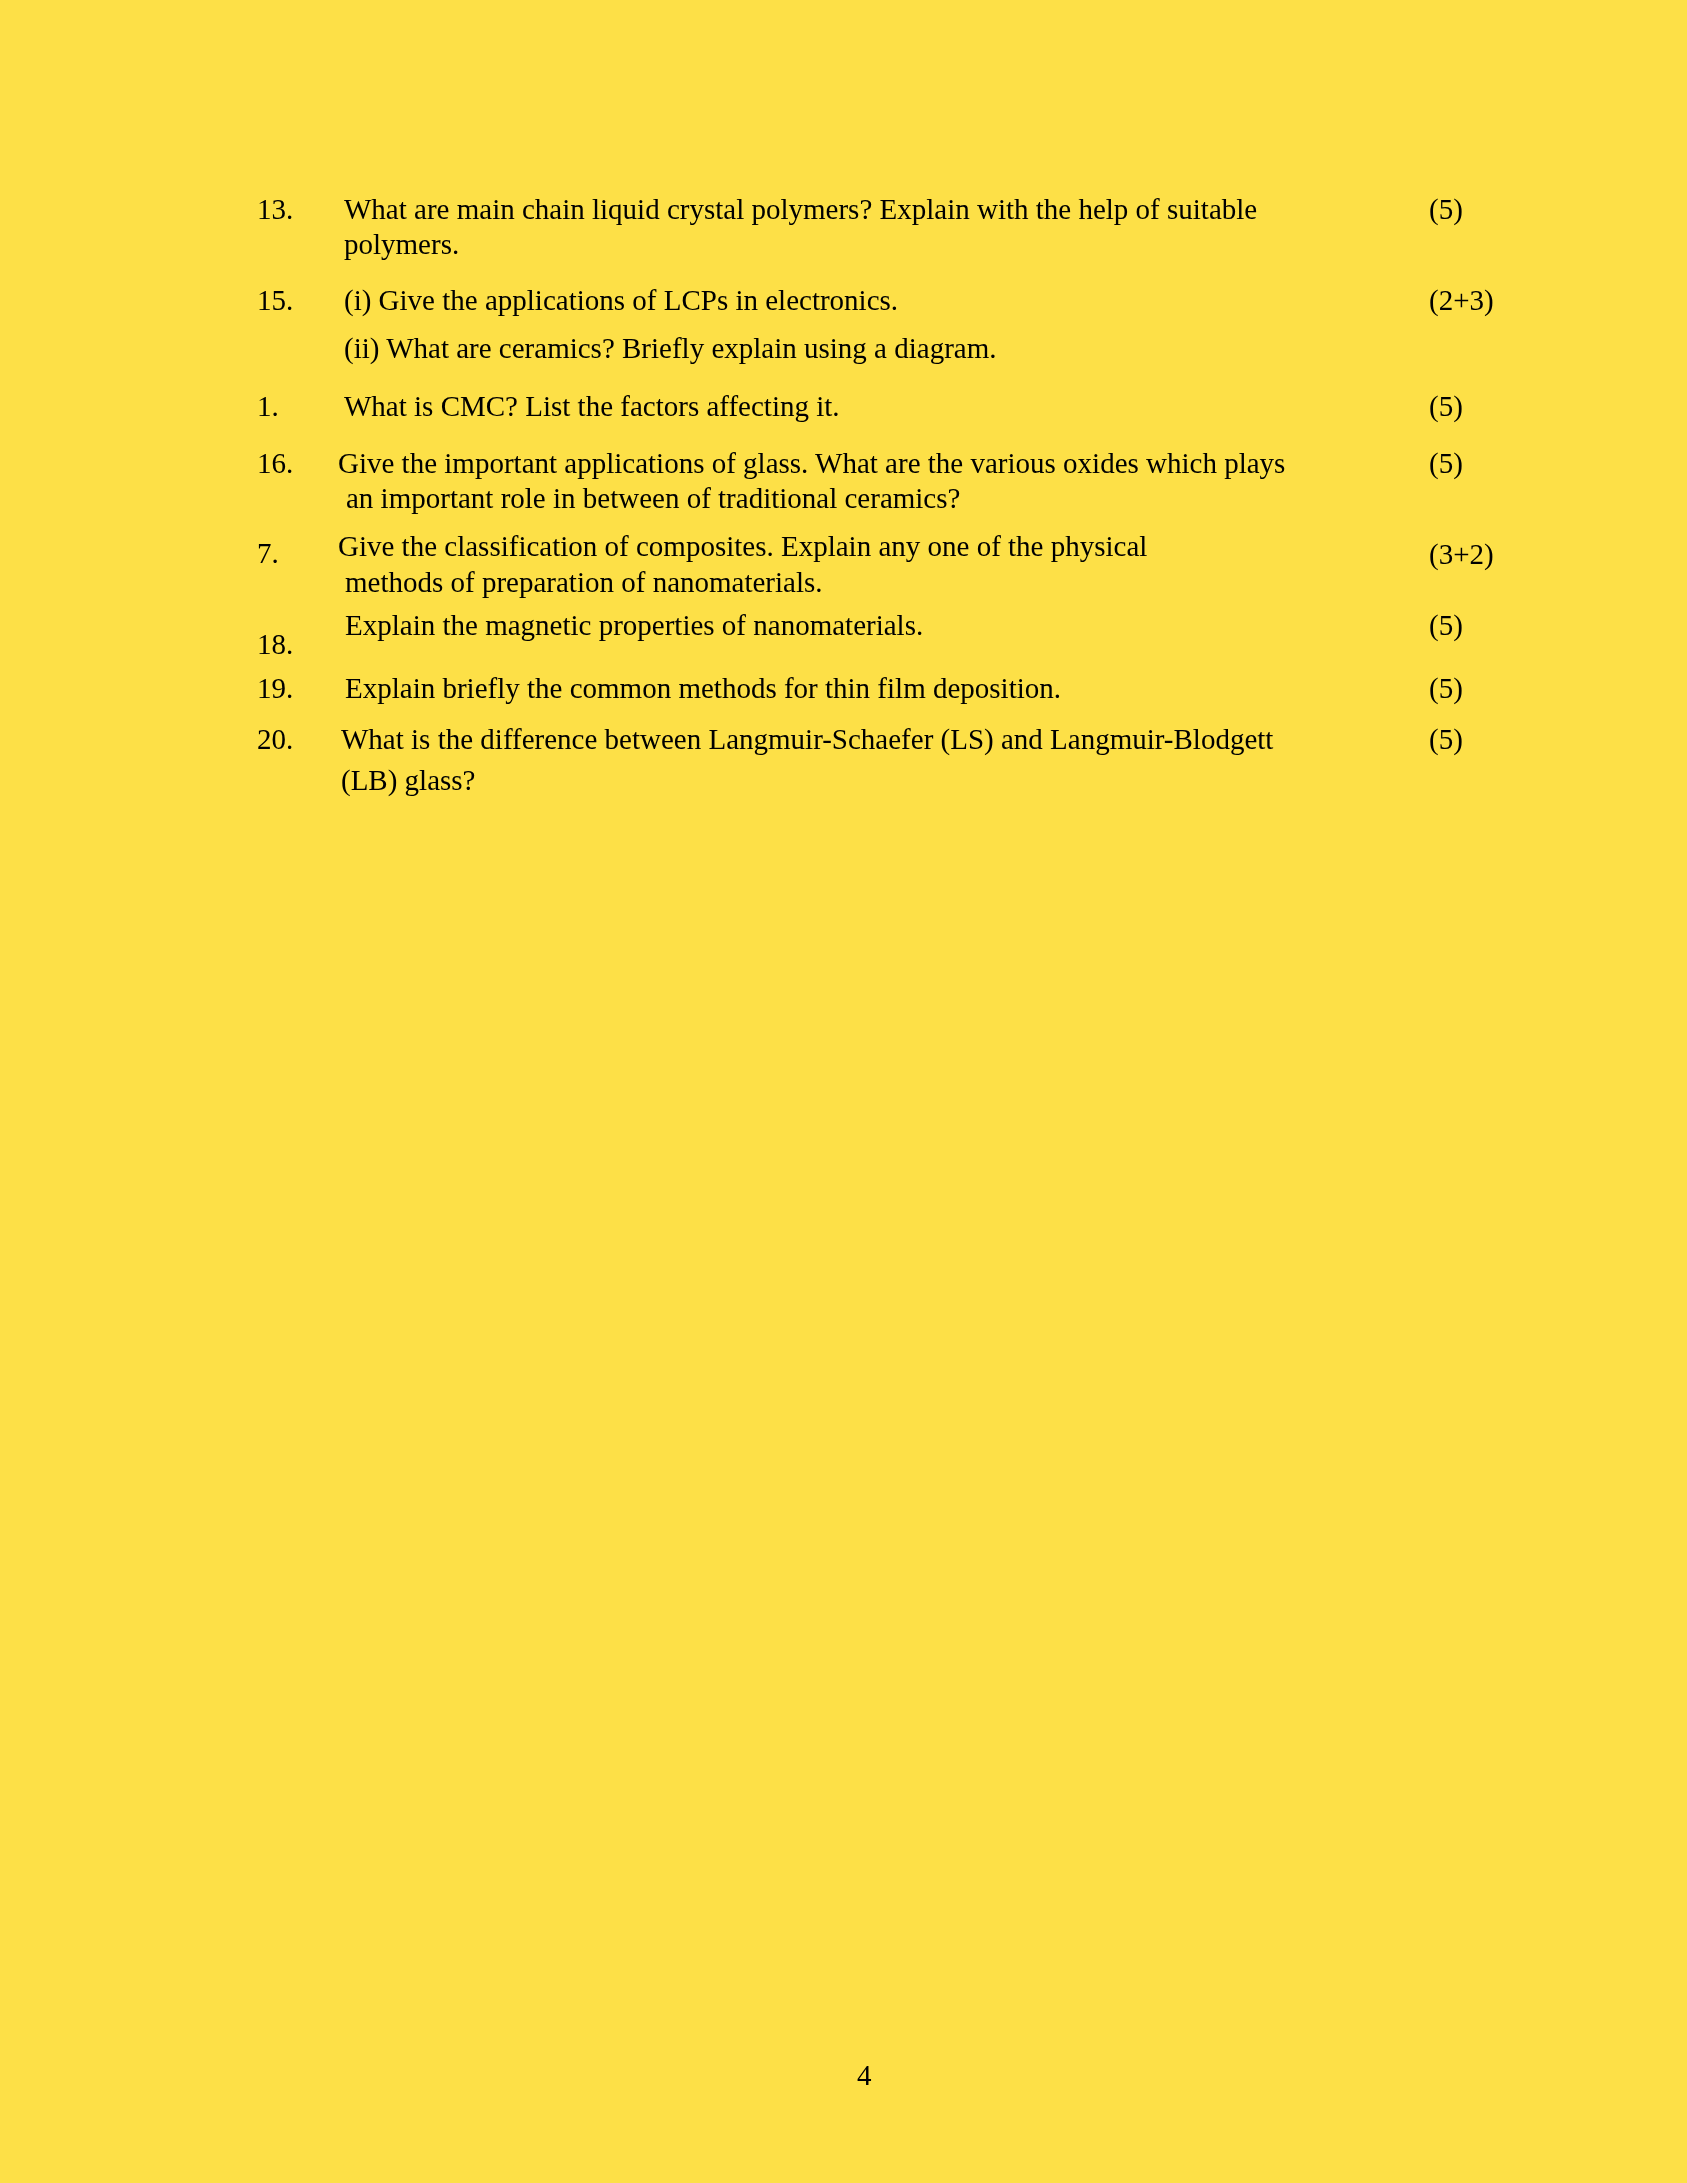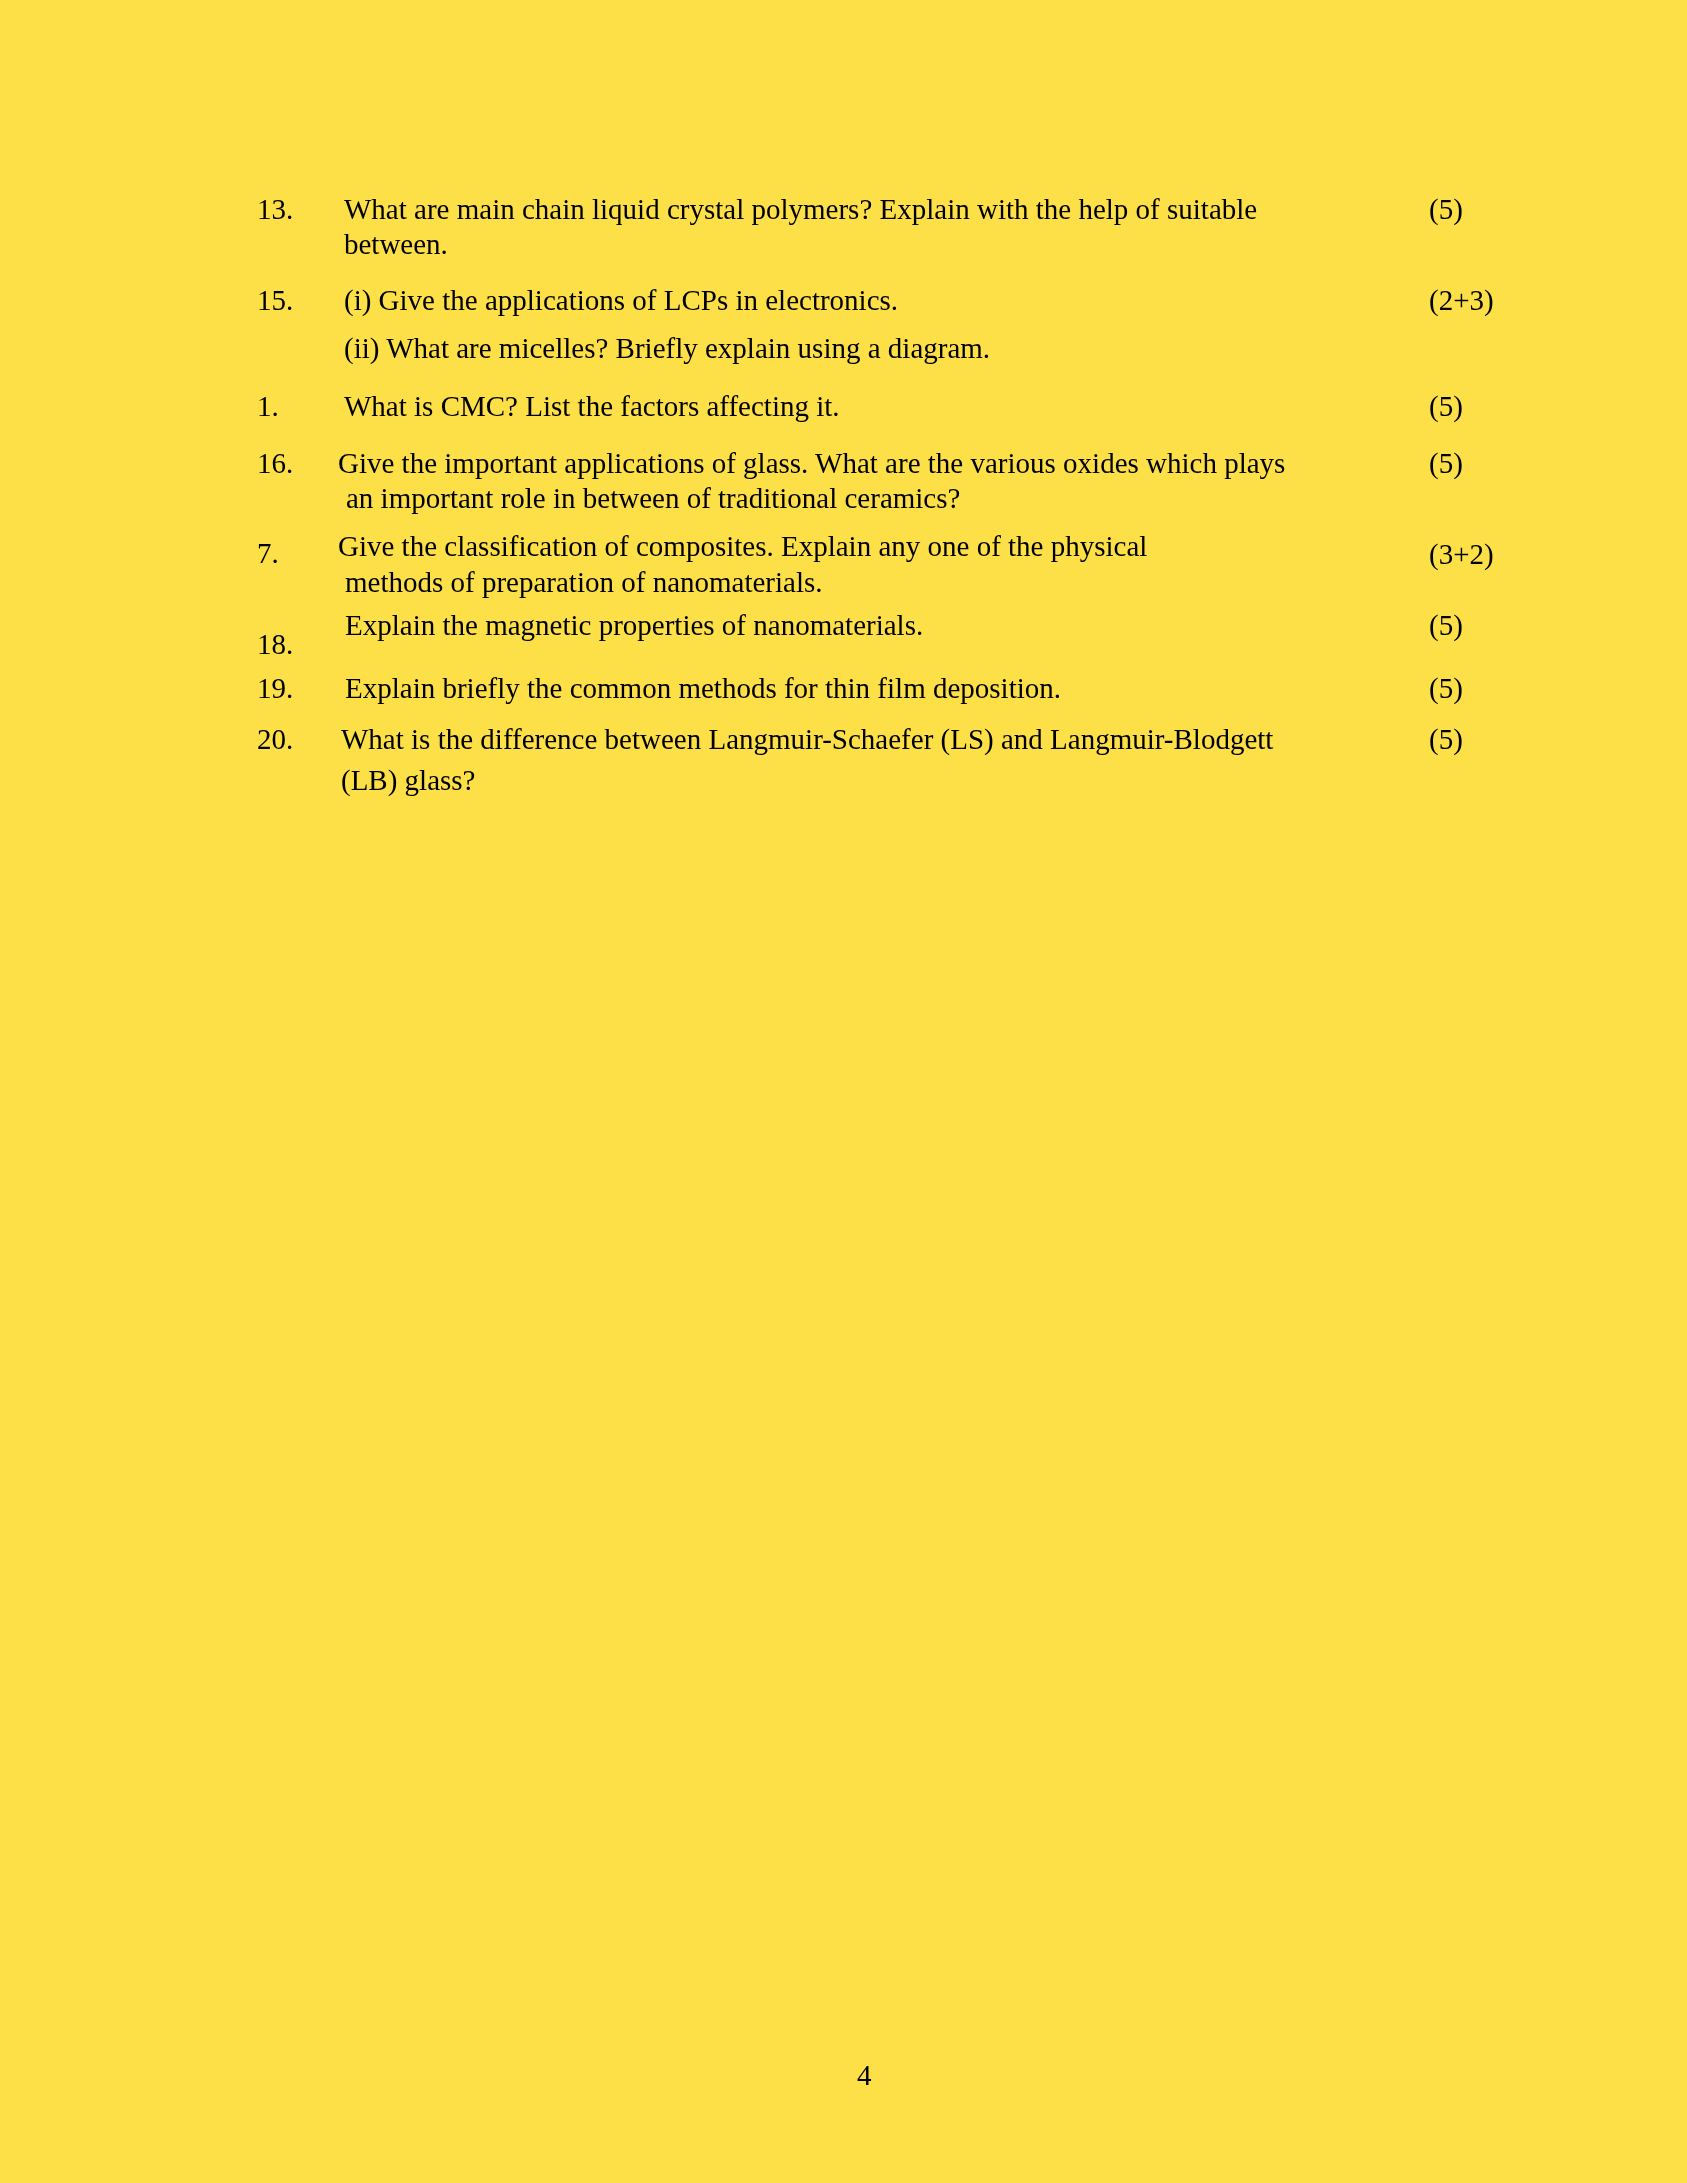--- a/index.html
+++ b/index.html
@@ -18,28 +18,28 @@
   .pageno { left: 857px; top: 2061px; }
 </style>
 </head>
 <body>
 
 <div class="page">
 
   <div>
     <span class="ln num" style="top:195px">13.</span>
     <span class="ln" style="left:344px; top:195px">What are main chain liquid crystal polymers? Explain with the help of suitable</span>
-    <span class="ln" style="left:344px; top:230px">between.</span>
+    <span class="ln" style="left:344px; top:230px">polymers.</span>
     <span class="ln mark" style="top:195px">(5)</span>
   </div>
 
   <div>
     <span class="ln num" style="top:286px">15.</span>
     <span class="ln" style="left:344px; top:286px">(i)  Give the applications of LCPs in electronics.</span>
-    <span class="ln" style="left:344px; top:334px">(ii)  What are micelles? Briefly explain using a diagram.</span>
+    <span class="ln" style="left:344px; top:334px">(ii)  What are ceramics? Briefly explain using a diagram.</span>
     <span class="ln mark" style="top:286px">(2+3)</span>
   </div>
 
   <div>
     <span class="ln num" style="top:392px">1.</span>
     <span class="ln" style="left:344px; top:392px">What is CMC?  List the factors affecting it.</span>
     <span class="ln mark" style="top:392px">(5)</span>
   </div>
 
   <div>

